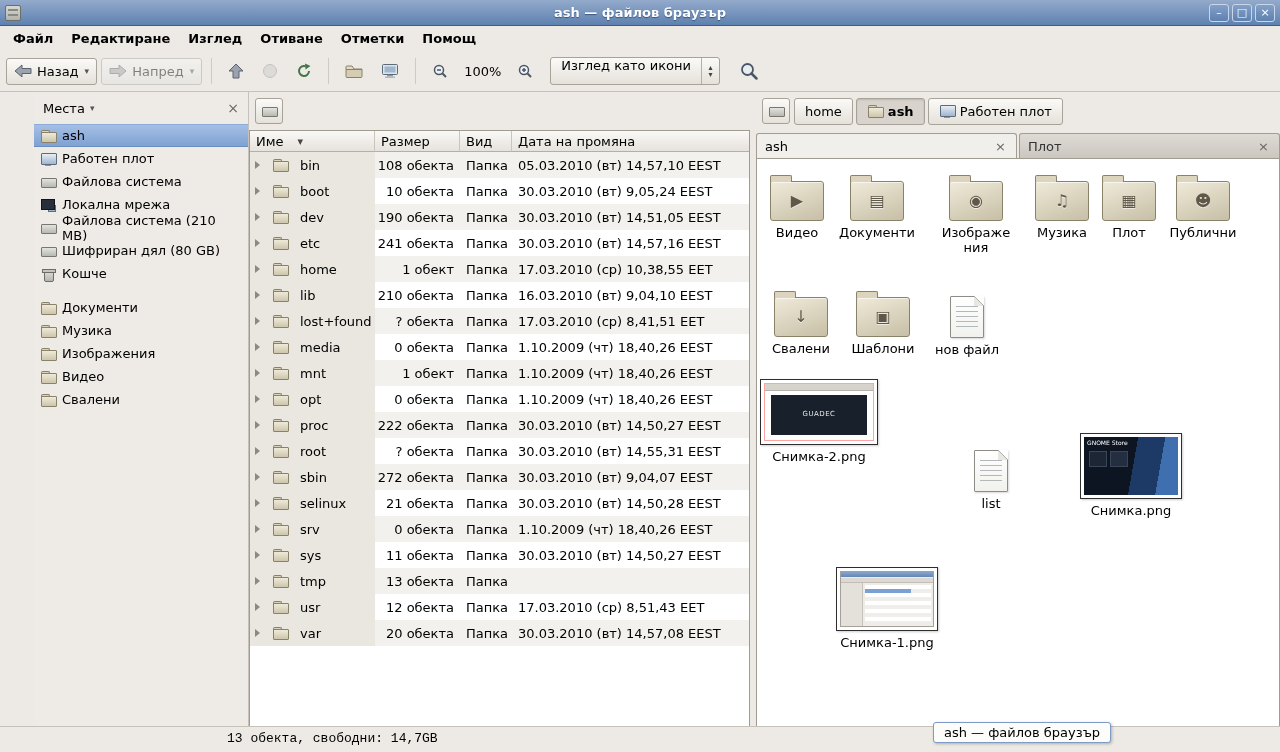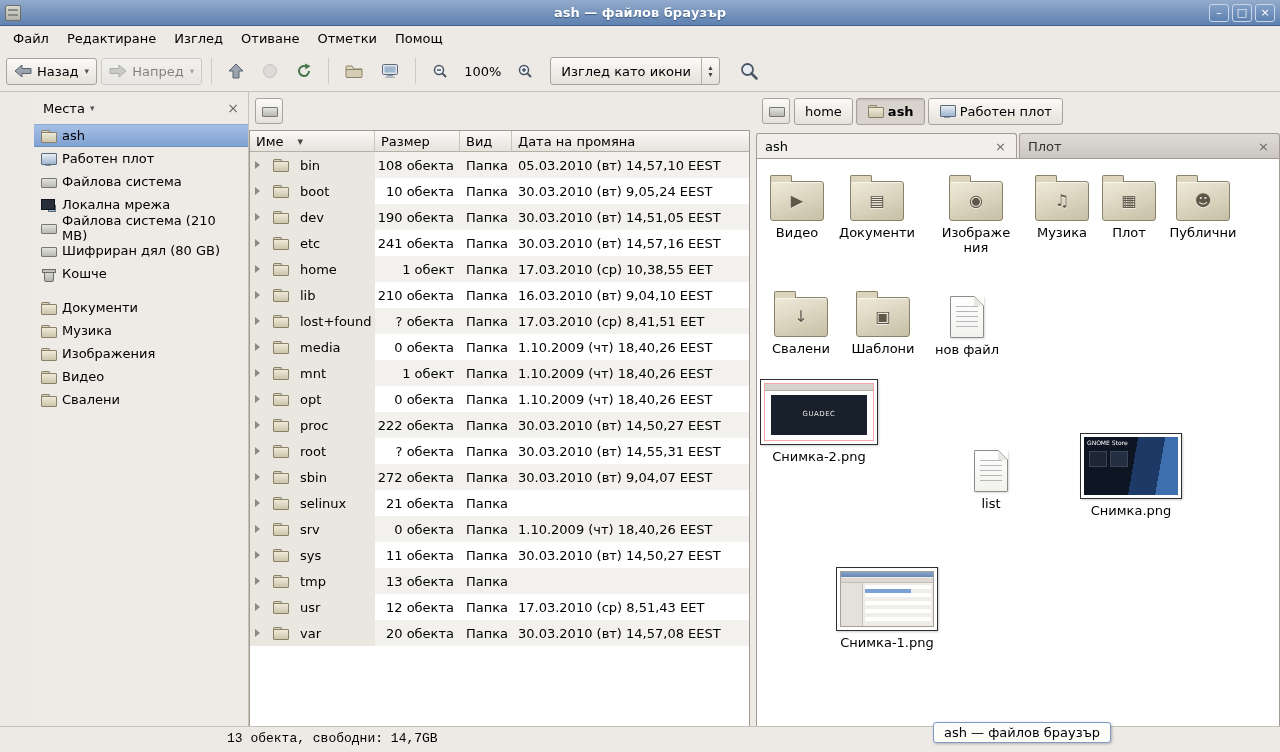--- a/index.html
+++ b/index.html
@@ -16,32 +16,32 @@
   .win-icon { width:16px; height:16px; background:linear-gradient(#d8d8d2,#b3b3ad); border:1px solid #6e6e68; border-radius:2px; position:relative; z-index:1;}
   .win-icon::before, .win-icon::after { content:""; position:absolute; left:2px; right:2px; height:2px; background:#8a8a84; }
   .win-icon::before { top:3px; } .win-icon::after { top:8px; }
   .title-text { position:absolute; left:0; right:0; text-align:center; color:#fff; font-weight:bold; text-shadow:0 1px 1px #3a567d; }
   .win-controls { margin-left:auto; display:flex; gap:3px; z-index:1; }
   .win-btn { width:20px; height:18px; border:1px solid #C9D6EA; border-radius:3px; background:linear-gradient(#83A0C8,#5E81B0);
              color:#fff; font-size:11px; line-height:15px; text-align:center; cursor:default; }
 
   
   .menubar { height:25px; flex:none; display:flex; align-items:center; padding:0 4px; background:#EDEAE5; }
-  .menu-item { padding:3px 9px; border-radius:3px; }
+  .menu-item { padding:3px 9px; border-radius:3px;font-weight:bold; }
 
   
   .toolbar { height:41px; flex:none; display:flex; align-items:center; padding:0 6px; gap:4px; background:#EDEAE5; border-bottom:1px solid #C6C2BA; }
   .tb-btn { display:flex; align-items:center; gap:5px; padding:5px 7px; border:1px solid #A8A399; border-radius:3px;
             background:linear-gradient(#FBFAF8,#E5E1DA); }
   .tb-flat { display:flex; align-items:center; padding:5px 6px; border:1px solid transparent; border-radius:3px; }
   .disabled { opacity:.45; filter:grayscale(60%);align-items:center; }
   .chev { font-size:9px; color:#555; margin-left:1px; }
   .tb-sep { width:1px; height:26px; background:#CFCBC4; margin:0 5px; }
   .zoom-label { padding:0 5px; }
-  .combo { display:flex; align-items:center; height:28px; border:1px solid #A8A399; border-radius:3px;
+  .combo { display:flex; align-items:flex-start; height:28px; border:1px solid #A8A399; border-radius:3px;
            background:linear-gradient(#FBFAF8,#E5E1DA); margin-left:6px; }
   .combo-text { padding:0 10px; min-width:140px; }
   .combo-step { width:18px; align-self:stretch; border-left:1px solid #B6B1A8; display:flex; flex-direction:column;
                 align-items:center; justify-content:center; font-size:8px; line-height:7px; color:#444; }
 
   
   .main { flex:1; display:flex; min-height:0;padding-left:34px; }
 
   
   .sidebar { width:215px; flex:none; background:#EEEBE7; border-right:1px solid #C6C2BA; display:flex; flex-direction:column; }
@@ -516,20 +516,21 @@
             </div>
 
             <div class="lrow">
               <div class="lc c-name">
                 <span class="expander"></span>
                 <span class="si t-folder"></span>
                 <span>selinux</span>
               </div>
               <div class="lc c-size">21 обекта</div>
               <div class="lc c-type">Папка</div>
+              <div class="lc c-date">30.03.2010 (вт) 14,50,28 EEST</div>
             </div>
 
             <div class="lrow">
               <div class="lc c-name">
                 <span class="expander"></span>
                 <span class="si t-folder"></span>
                 <span>srv</span>
               </div>
               <div class="lc c-size">0 обекта</div>
               <div class="lc c-type">Папка</div>

